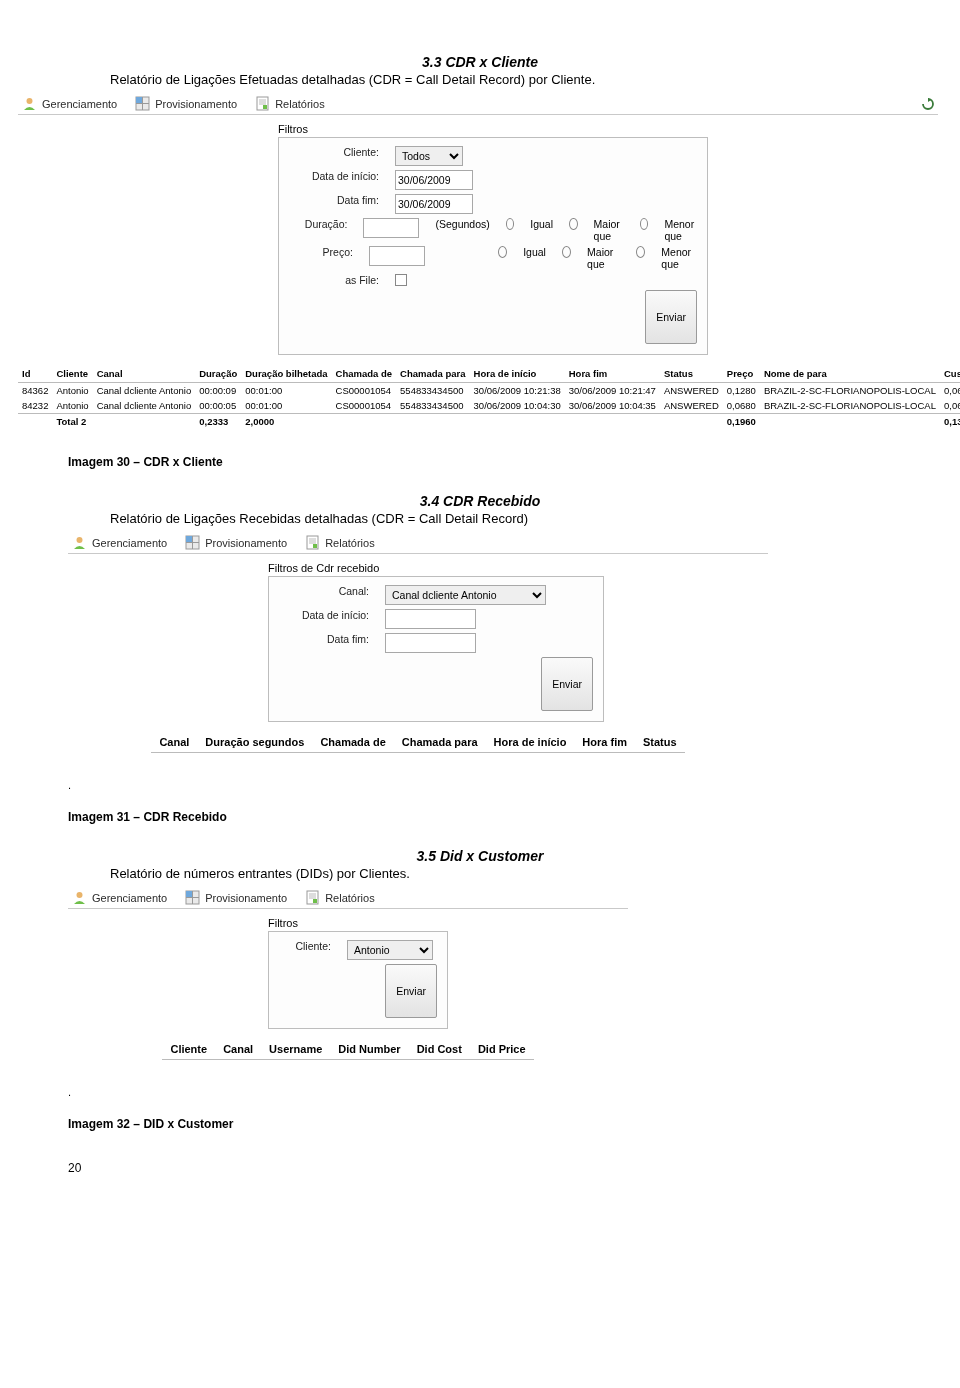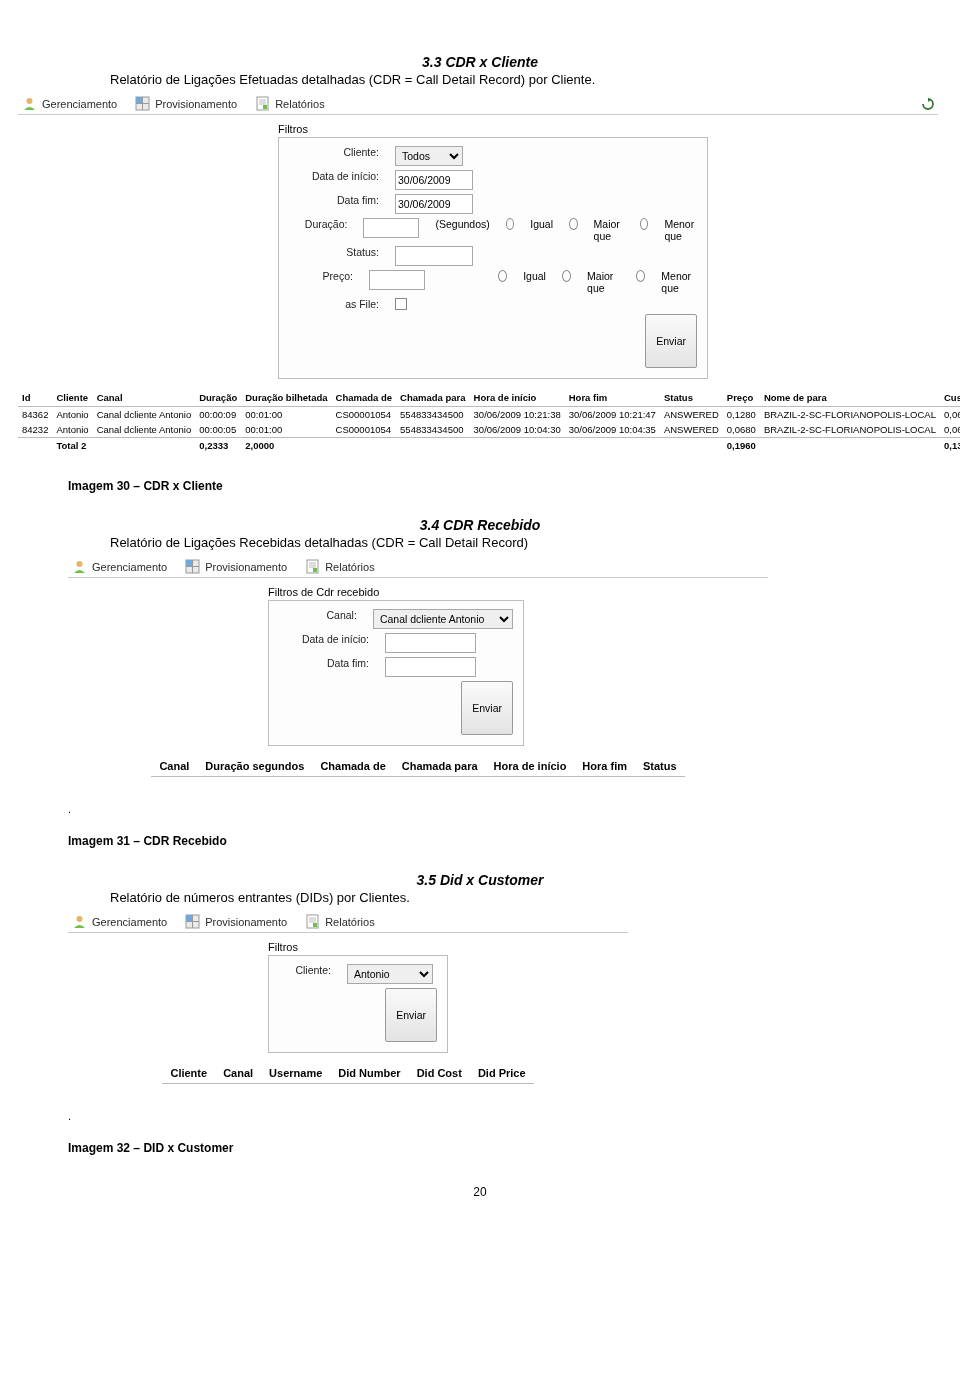--- a/index.html
+++ b/index.html
@@ -119,21 +119,21 @@
     font-size: 11px;
   }
   .hdr-table th {
     font-weight: bold;
     padding: 4px 8px;
     border-bottom: 1px solid #bbb;
     text-align: left;
     white-space: nowrap;
   }
   .page-num {
-    text-align: center;
+    text-align: left;
     font-size: 12px;
     margin-top: 30px;
   }
   .screenshot-block {
     margin-bottom: 26px;
   }
   .radio {
     width: 10px; height: 10px;
     border: 1px solid #888;
     border-radius: 50%;
@@ -212,24 +212,20 @@
       <div class="row">
         <span class="lbl">Duração:</span>
         <input type="text" style="width: 50px;">
         <span>(Segundos)</span>
         <span class="radio"></span>
           <span>Igual</span>
         <span class="radio"></span>
           <span>Maior que</span>
         <span class="radio"></span>
           <span>Menor que</span>
-      </div>
-      <div class="row">
-        <span class="lbl">Status:</span>
-        <input type="text" style="width: 72px;">
       </div>
       <div class="row">
         <span class="lbl">Preço:</span>
         <input type="text" style="width: 50px;">
         <span style="width:58px;"></span>
         <span class="radio"></span>
           <span>Igual</span>
         <span class="radio"></span>
           <span>Maior que</span>
         <span class="radio"></span>
@@ -343,21 +339,21 @@
           <rect x="2" y="1" width="11" height="13" fill="#fff" stroke="#999"></rect>
           <line x1="4" y1="4" x2="11" y2="4" stroke="#bbb"></line>
           <line x1="4" y1="6" x2="11" y2="6" stroke="#bbb"></line>
           <line x1="4" y1="8" x2="11" y2="8" stroke="#bbb"></line>
           <rect x="8" y="9" width="4" height="4" fill="#6fbf4a"></rect>
         </svg>
       <span>Relatórios</span>
     </div>
   </div>
 
-  <div class="panel-wide" style="margin-left:200px; width:256px;">
+  <div class="panel-wide" style="margin-left:200px; width:336px;">
     <div class="panel-title">Filtros de Cdr recebido</div>
     <div class="panel-body">
       <div class="row">
         <span class="lbl">Canal:</span>
         <select style="width:155px;">
           <option>Canal dcliente Antonio</option>
         </select>
       </div>
       <div class="row">
         <span class="lbl">Data de início:</span>

